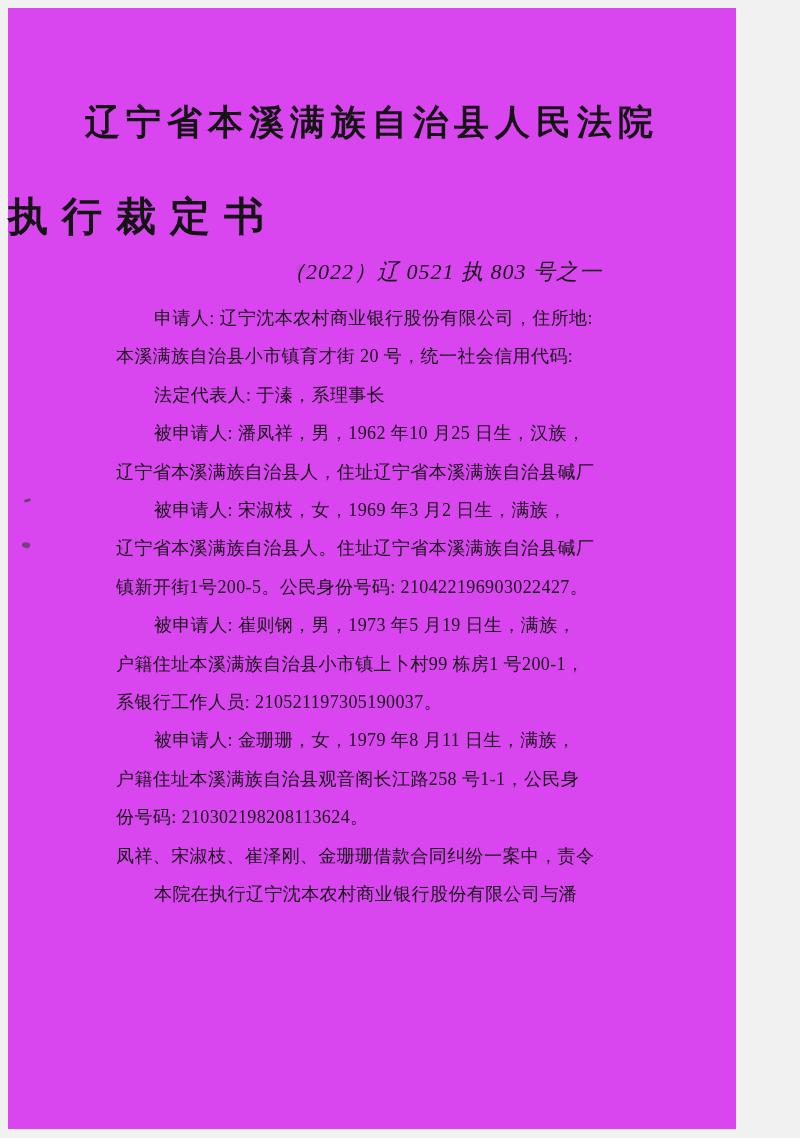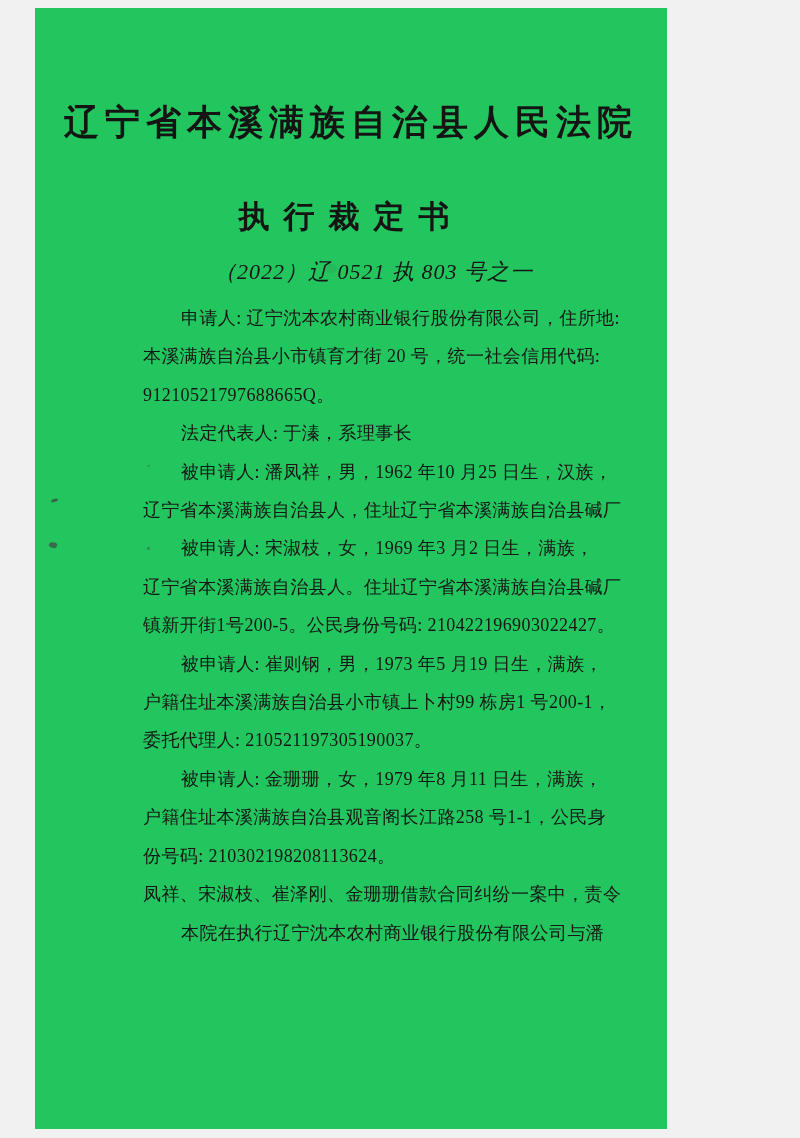--- a/index.html
+++ b/index.html
@@ -15,24 +15,23 @@
     position: relative;
     width: 800px;
     height: 1138px;
     background: #f0f1f0;
   }
 
   .page {
     position: absolute;
     left: 8px;
     top: 8px;
-    width: 632px;
+    width: 728px;
     height: 1121px;
-    background: #22c55e;
-    margin-left: 27px;
+    background: #d946ef;
   }
 
   .court-name {
     position: absolute;
     top: 92px;
     left: 0;
     width: 100%;
     text-align: center;
     font-size: 35px;
     line-height: 46px;
@@ -40,22 +39,22 @@
     letter-spacing: 6px;
     color: #141414;
     white-space: nowrap;
   }
 
   .doc-title {
     position: absolute;
     top: 186px;
     left: 0;
     width: 100%;
-    text-align: center;
-    font-size: 31px;
+    text-align: left;
+    font-size: 40px;
     line-height: 46px;
     font-weight: bold;
     letter-spacing: 14px;
     color: #141414;
     white-space: nowrap;
   }
 
   .case-number {
     position: absolute;
     top: 248px;
@@ -107,30 +106,29 @@
 
     <div class="court-name">辽宁省本溪满族自治县人民法院</div>
 
     <div class="doc-title">执行裁定书</div>
 
     <div class="case-number">（2022）辽 0521 执 803 号之一</div>
 
     <div class="doc-body">
         <div class="line first">申请人: 辽宁沈本农村商业银行股份有限公司，住所地:</div>
         <div class="line">本溪满族自治县小市镇育才街 20 号，统一社会信用代码:</div>
-        <div class="line">91210521797688665Q。</div>
         <div class="line first">法定代表人: 于溱，系理事长</div>
         <div class="line first">被申请人: 潘凤祥，男，1962 年10 月25 日生，汉族，</div>
         <div class="line">辽宁省本溪满族自治县人，住址辽宁省本溪满族自治县碱厂</div>
         <div class="line first">被申请人: 宋淑枝，女，1969 年3 月2 日生，满族，</div>
         <div class="line">辽宁省本溪满族自治县人。住址辽宁省本溪满族自治县碱厂</div>
         <div class="line">镇新开街1号200-5。公民身份号码: 210422196903022427。</div>
         <div class="line first">被申请人: 崔则钢，男，1973 年5 月19 日生，满族，</div>
         <div class="line">户籍住址本溪满族自治县小市镇上卜村99 栋房1 号200-1，</div>
-        <div class="line">委托代理人: 210521197305190037。</div>
+        <div class="line">系银行工作人员: 210521197305190037。</div>
         <div class="line first">被申请人: 金珊珊，女，1979 年8 月11 日生，满族，</div>
         <div class="line">户籍住址本溪满族自治县观音阁长江路258 号1-1，公民身</div>
         <div class="line">份号码: 210302198208113624。</div>
         <div class="line">凤祥、宋淑枝、崔泽刚、金珊珊借款合同纠纷一案中，责令</div>
         <div class="line first">本院在执行辽宁沈本农村商业银行股份有限公司与潘</div>
       </div>
 
     <div class="speck s1"></div>
     <div class="speck s2"></div>
     <div class="speck s3"></div>

